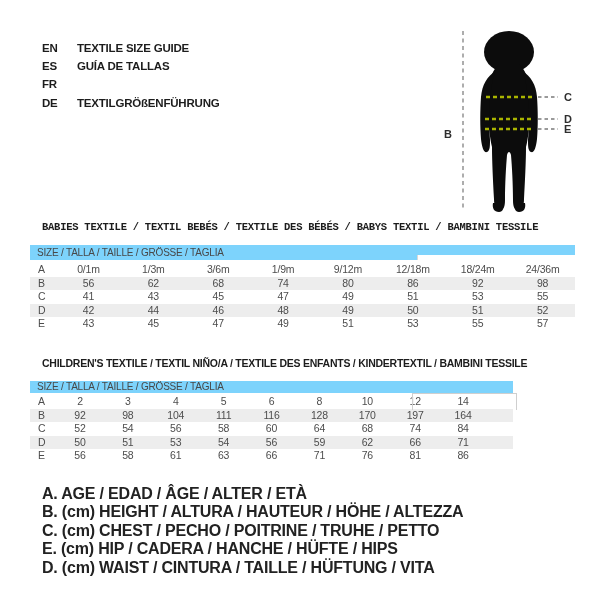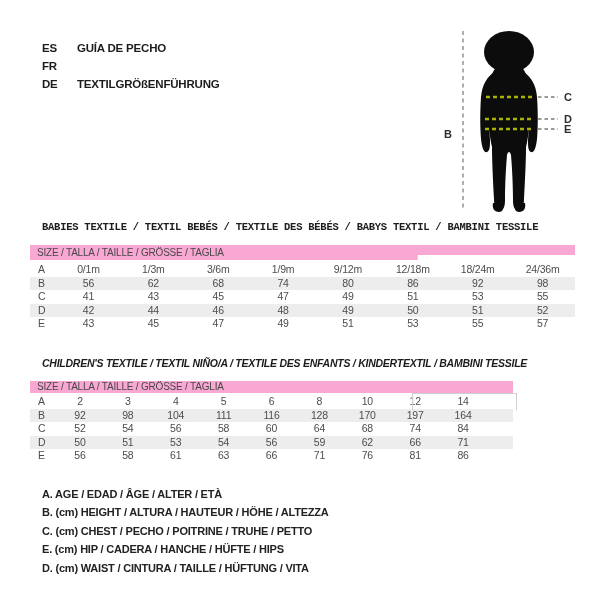--- a/index.html
+++ b/index.html
@@ -15,52 +15,56 @@
   .lang-code{width:35px;}
   
   .figure-wrap{position:absolute;left:430px;top:5px;width:170px;height:215px;}
   .figure-wrap svg{display:block;}
   .meas-label{font-size:11px;font-weight:700;fill:#2e2e2e;
     font-family:"Liberation Sans",sans-serif;}
   
   .section-title{position:absolute;left:42px;font-size:10.5px;font-weight:700;
     color:#1c1c1c;letter-spacing:-0.25px;white-space:nowrap;}
   .babies-title{top:221px;font-family:Liberation Mono, monospace;}
-  .children-title{top:357px;font-style:italic;}
+  .children-title{top:357px;}
   .size-table{position:absolute;left:30px;}
   .babies-table{top:245px;width:545px;}
   .children-table{top:381px;width:483px;}
-  .size-bar{position:relative;background:#f9a8d4;font-size:10px;font-weight:400;
+  .size-bar{position:relative;background:#7dd3fc;font-size:10px;font-weight:400;
     color:#484848;padding-left:7px;letter-spacing:-0.2px;}
   .babies-table .size-bar{height:15px;line-height:15px;}
   .children-table .size-bar{height:12px;line-height:12px;}
   .bar-notch{position:absolute;right:0;bottom:0;width:157px;height:5px;
     background:#ffffff;border-left:1px solid #d8d8d8;}
   .rows{margin-top:3px;}
   .children-table .rows{margin-top:2px;}
   .t-row{display:flex;height:13.5px;line-height:13.5px;font-size:10.5px;
     color:#4d4d4d;letter-spacing:-0.2px;}
   .t-row.striped{background:#ededed;}
   .row-label{width:26px;padding-left:8px;box-sizing:border-box;}
   .cell{flex:1;text-align:center;}
   .children-table .t-row{padding-right:26px;}
   .highlight-box{position:absolute;left:382px;top:12px;width:103px;height:16px;
     border:1px solid #cfcfcf;border-bottom:none;background:transparent;}
   
   .legend-block{position:absolute;left:42px;top:485px;}
-  .legend-line{height:18.4px;line-height:18.4px;font-size:11px;font-weight:700;
+  .legend-line{height:18.4px;line-height:18.4px;font-size:16px;font-weight:700;
     color:#222222;letter-spacing:-0.2px;white-space:nowrap;}
 </style>
 </head>
 <body>
 
 <div class="lang-block">
     <div class="lang-row">
+      <span class="lang-code">EN</span>
+      <span>TEXTILE SIZE GUIDE</span>
+    </div>
+    <div class="lang-row">
       <span class="lang-code">ES</span>
-      <span>GUÍA DE PECHO</span>
+      <span>GUÍA DE TALLAS</span>
     </div>
     <div class="lang-row">
       <span class="lang-code">FR</span>
     </div>
     <div class="lang-row">
       <span class="lang-code">DE</span>
       <span>TEXTILGRÖßENFÜHRUNG</span>
     </div>
   </div>
 

